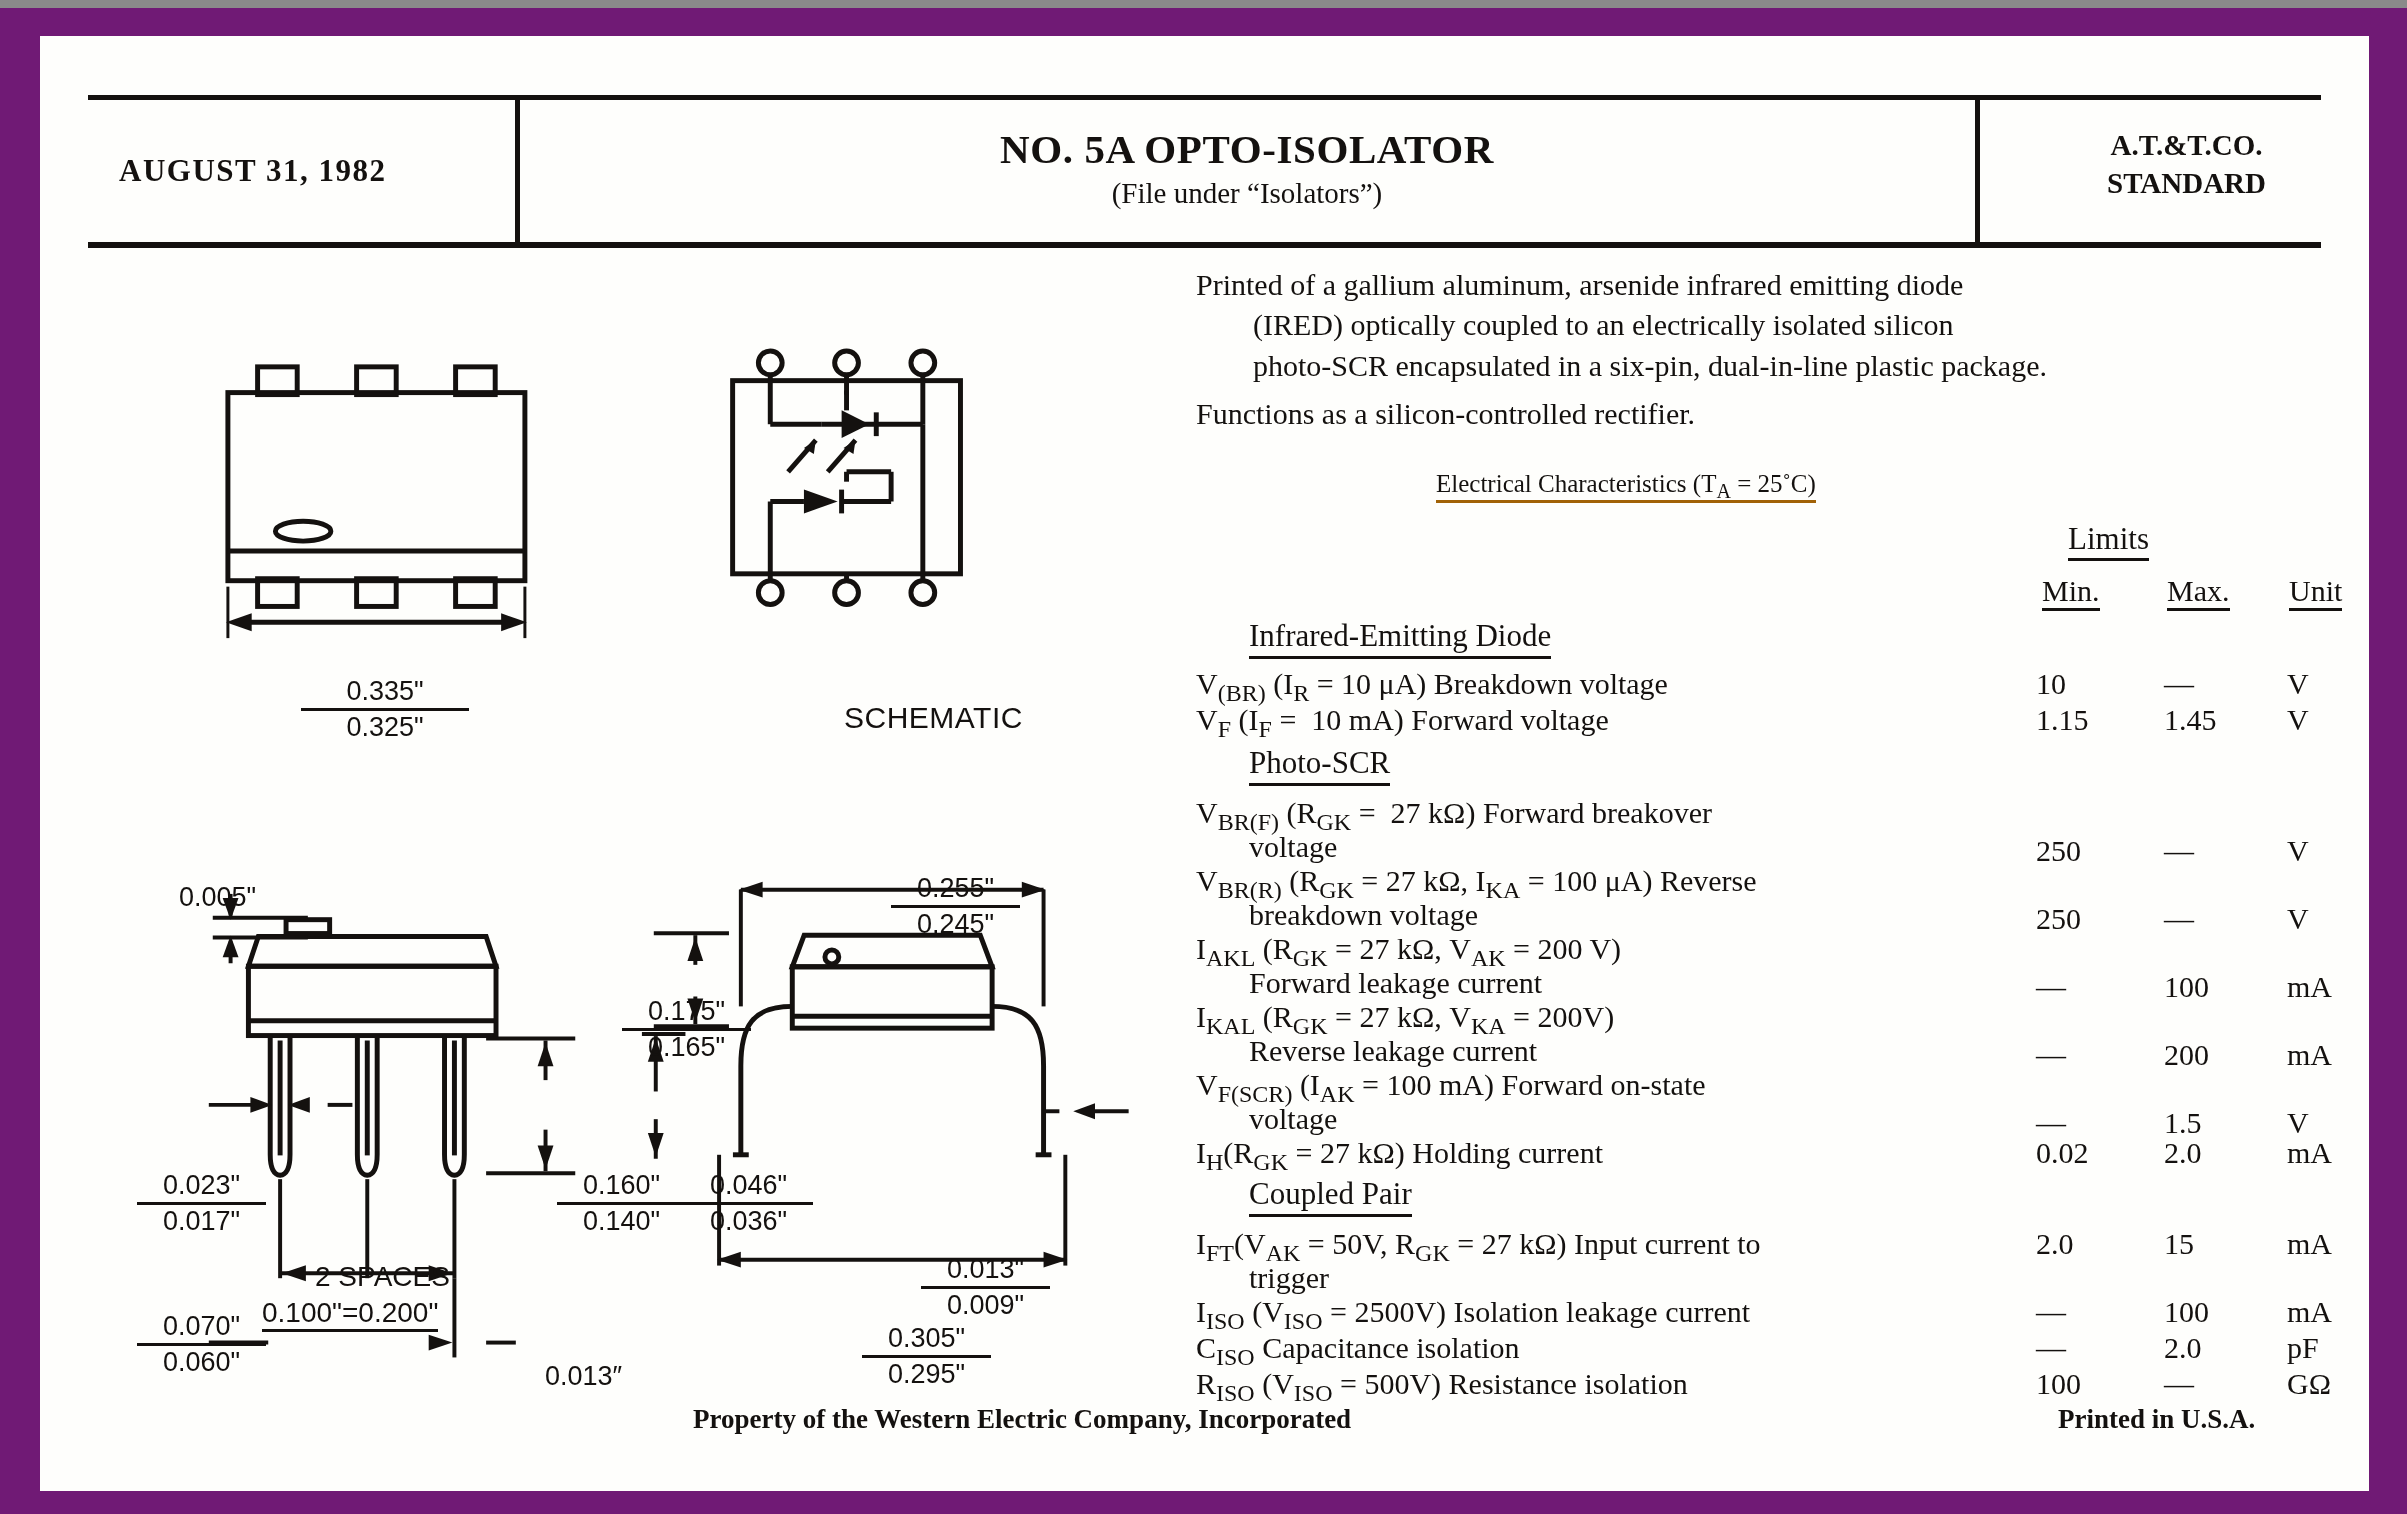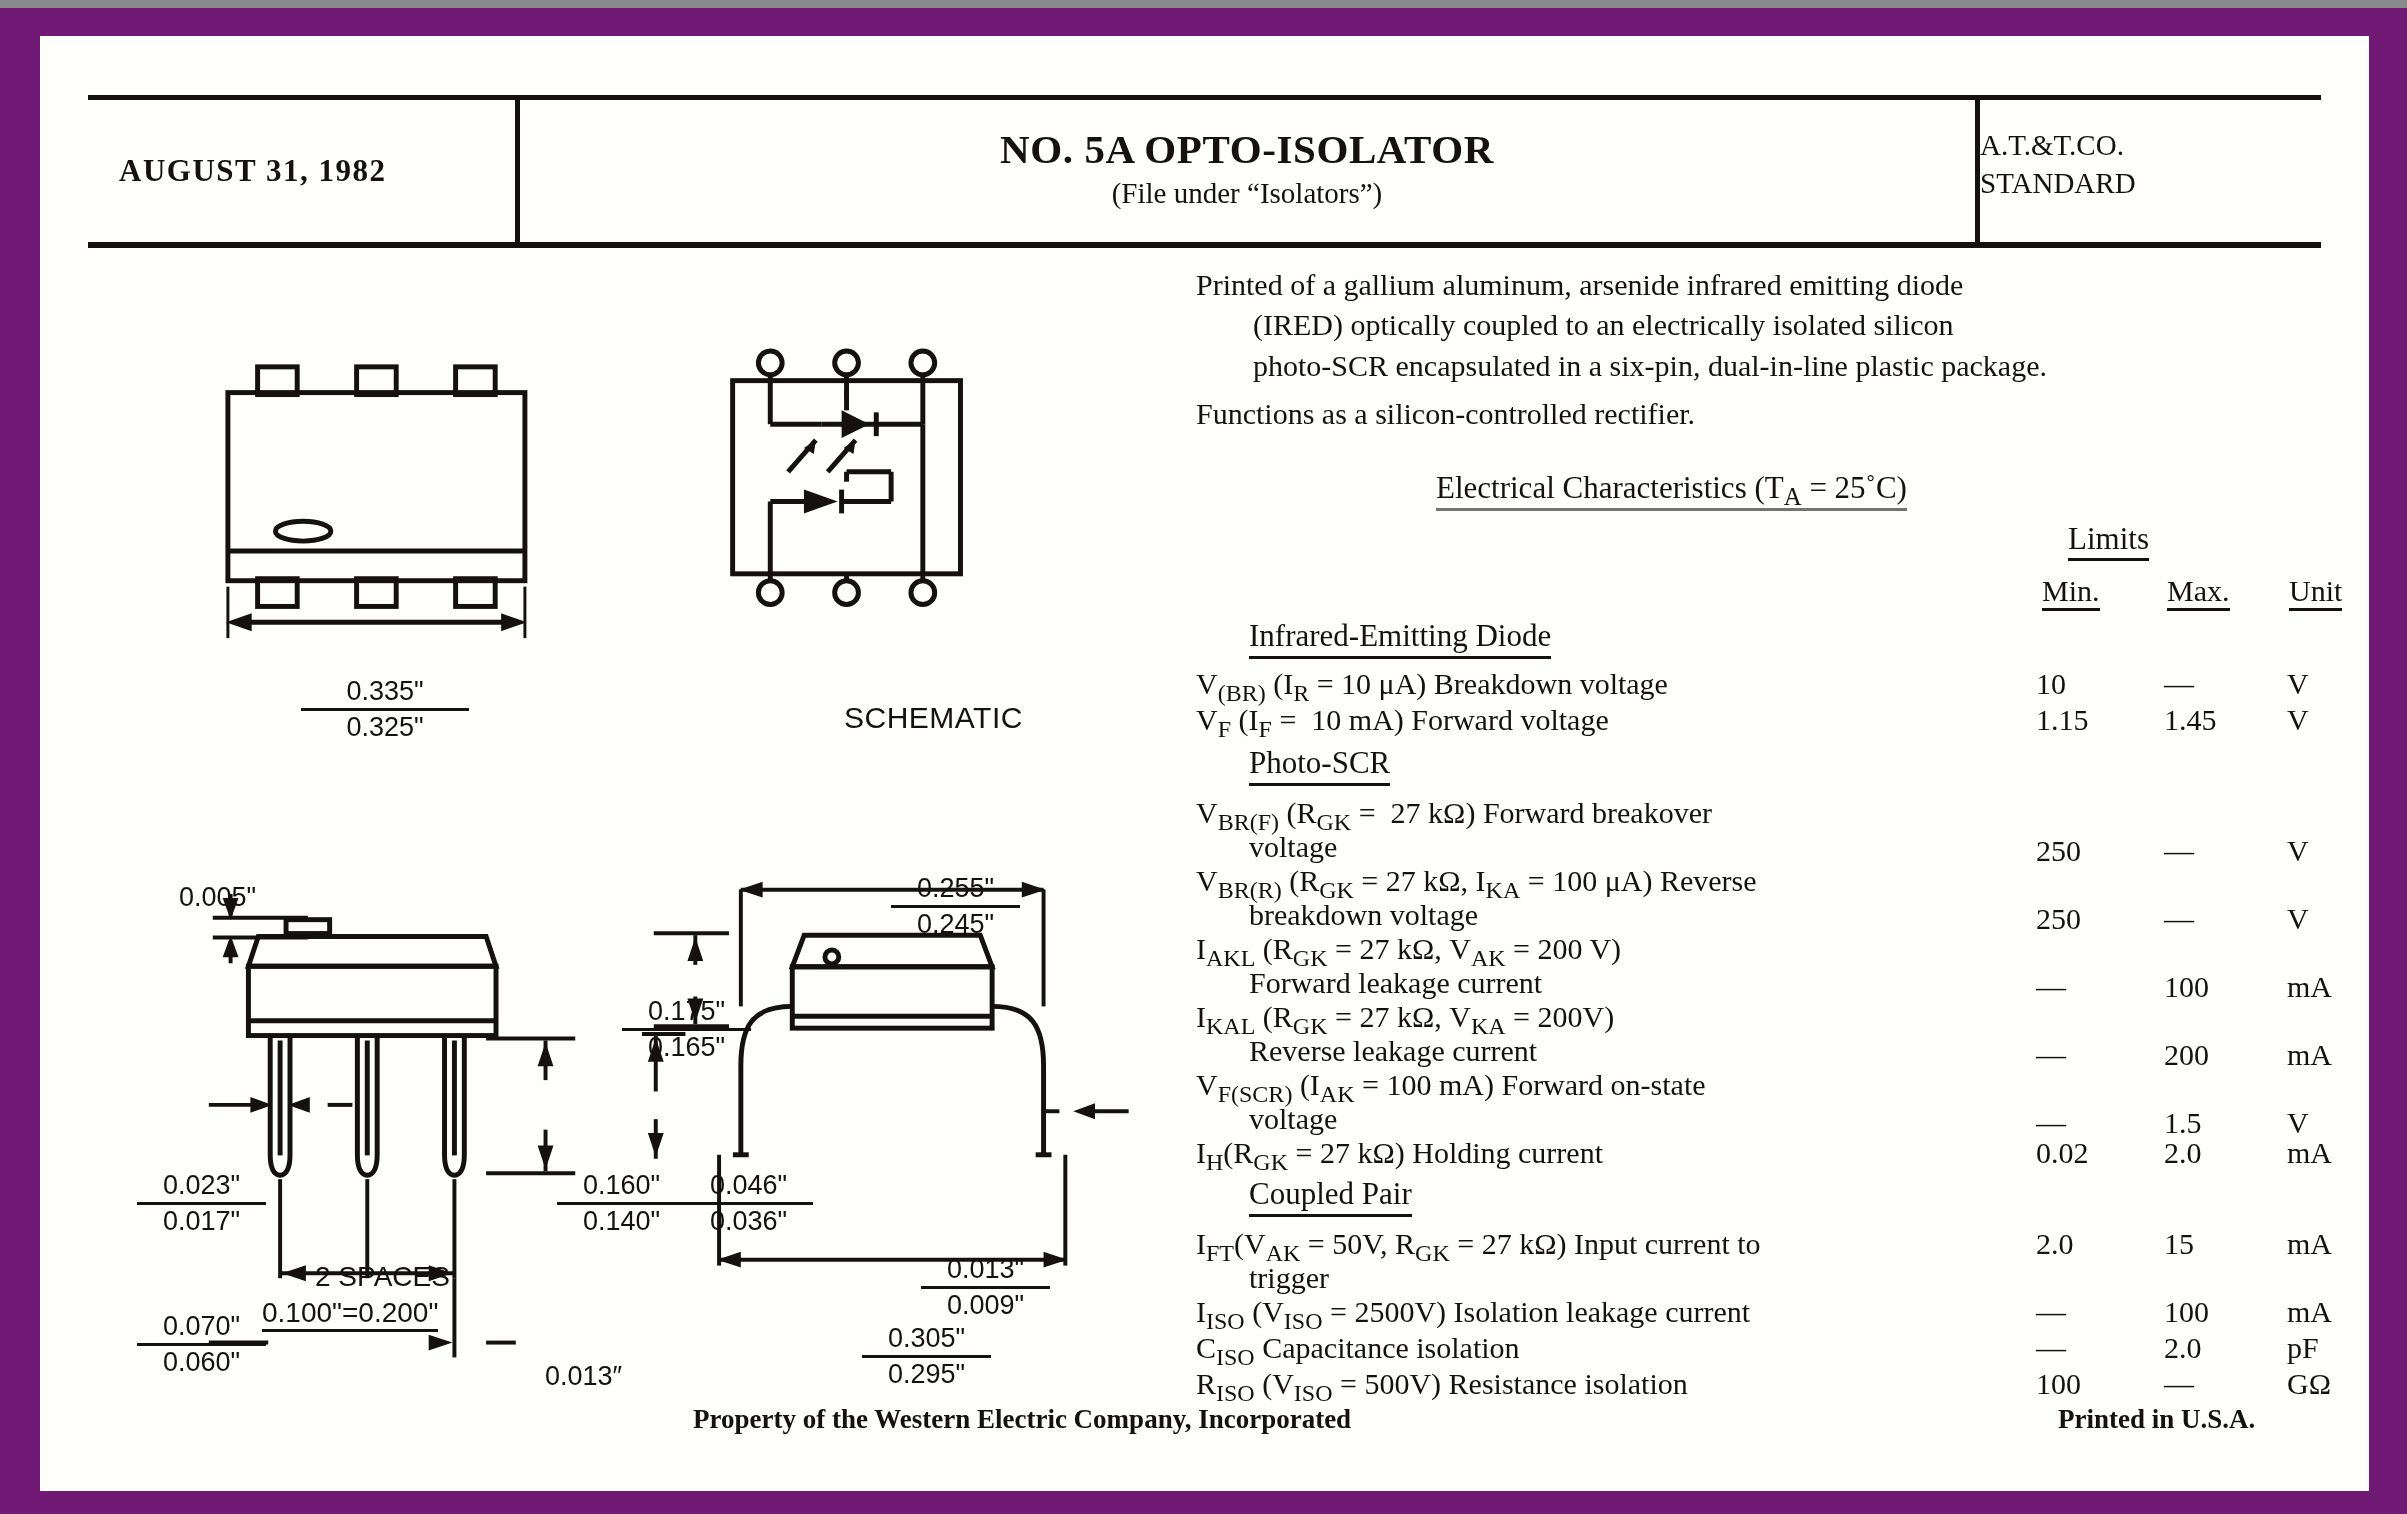--- a/index.html
+++ b/index.html
@@ -59,47 +59,48 @@
     left: 480px; top: 141px;
     width: 1454px;
     text-align: center;
     font-size: 29px;
     color: #14110f;
   }
   .corp {
     position: absolute;
     left: 1940px; top: 91px;
     width: 341px;
-    text-align: left;
+    text-align: center;
     font-size: 29px;
-    font-weight: normal;
+    font-weight: bold;
     line-height: 1.3;
     color: #14110f;
+    padding-left: 36px;
   }
 
   
   .desc {
     position: absolute;
     left: 1156px; top: 230px;
     width: 1129px;
     font-size: 30px;
     line-height: 1.28;
     color: #14110f;
     text-align: justify;
   }
   .desc p { margin: 0 0 2px 0; }
   .desc .ind { padding-left: 57px; text-indent: 0; }
   .desc .hang { padding-left: 0; }
 
   .ec-title {
     position: absolute;
     left: 1396px; top: 434px;
-    font-size: 31px;
-    color: #14110f;
-    border-bottom: 3px solid #737373;
+    font-size: 25px;
+    color: #14110f;
+    border-bottom: 3px solid #a16207;
     padding-bottom: 2px;
   }
   .limits-lbl {
     position: absolute;
     left: 2028px; top: 485px;
     font-size: 31px;
     color: #14110f;
     border-bottom: 3px solid #14110f;
     padding-bottom: 1px;
   }

